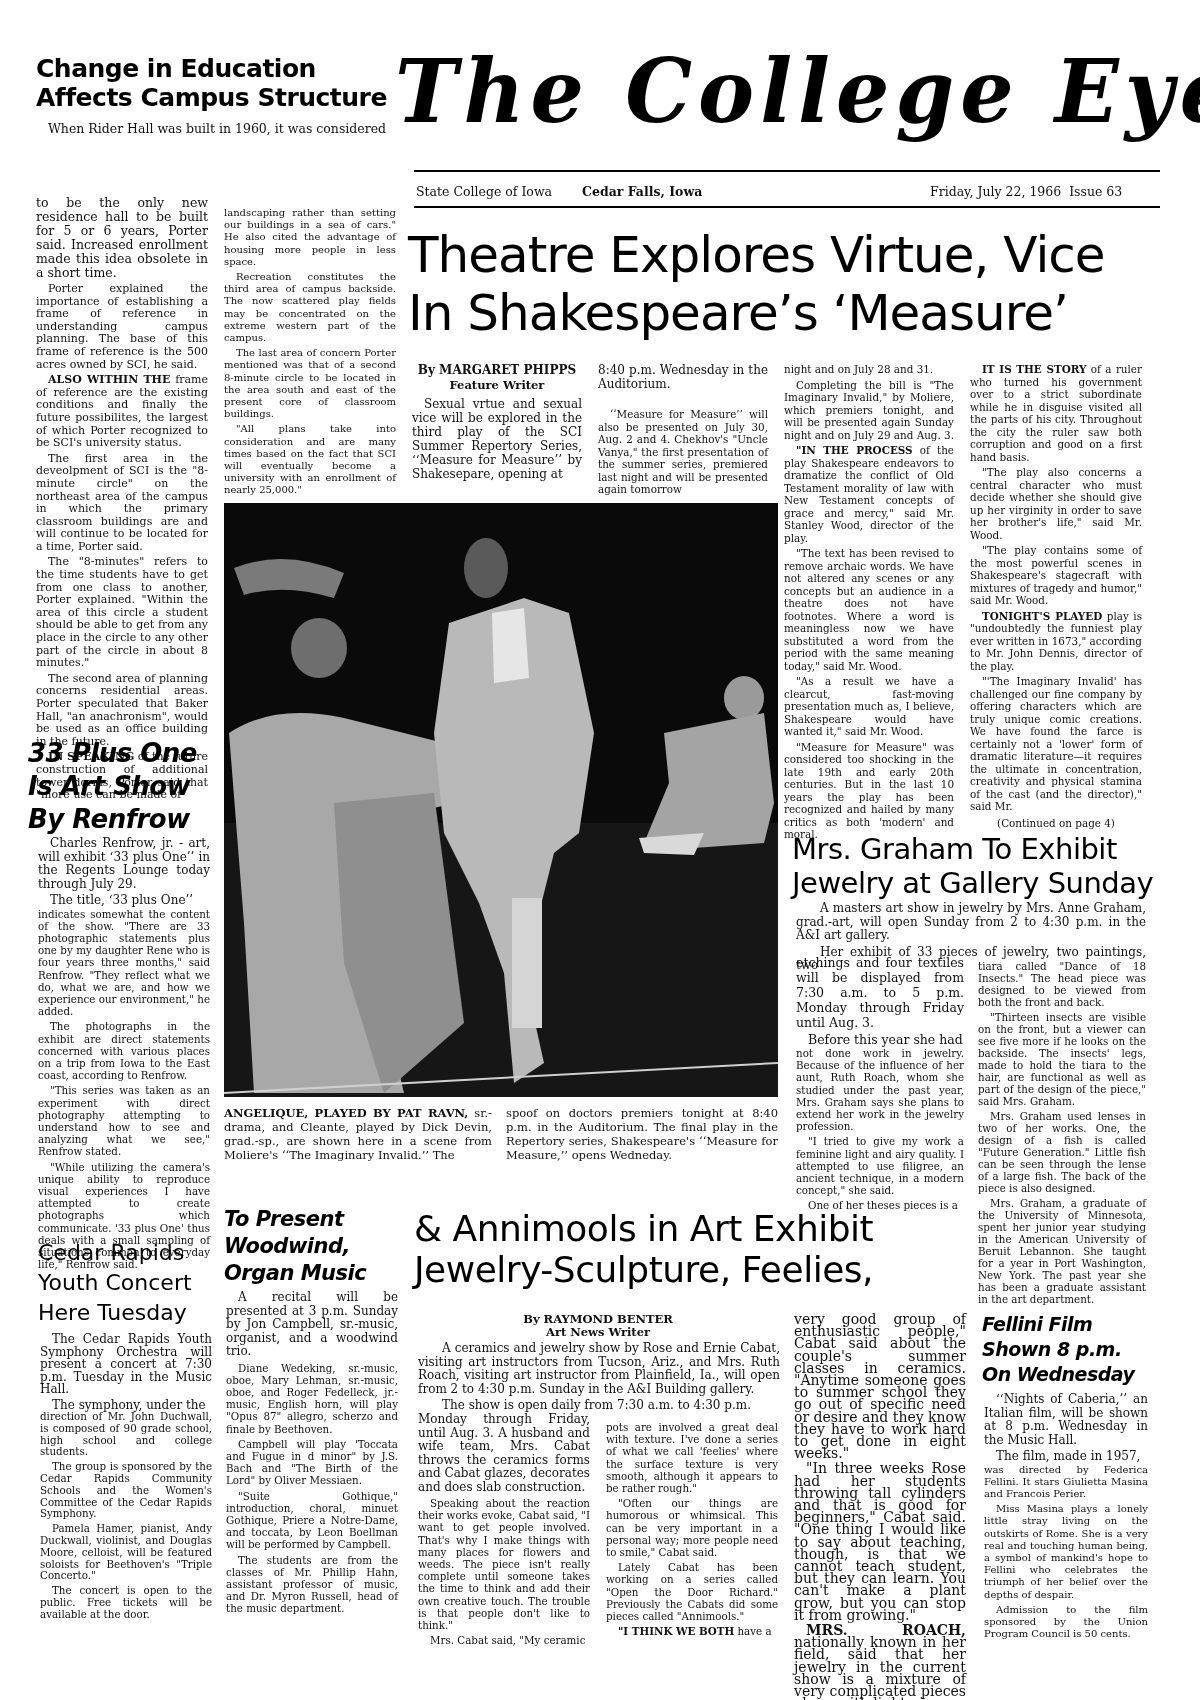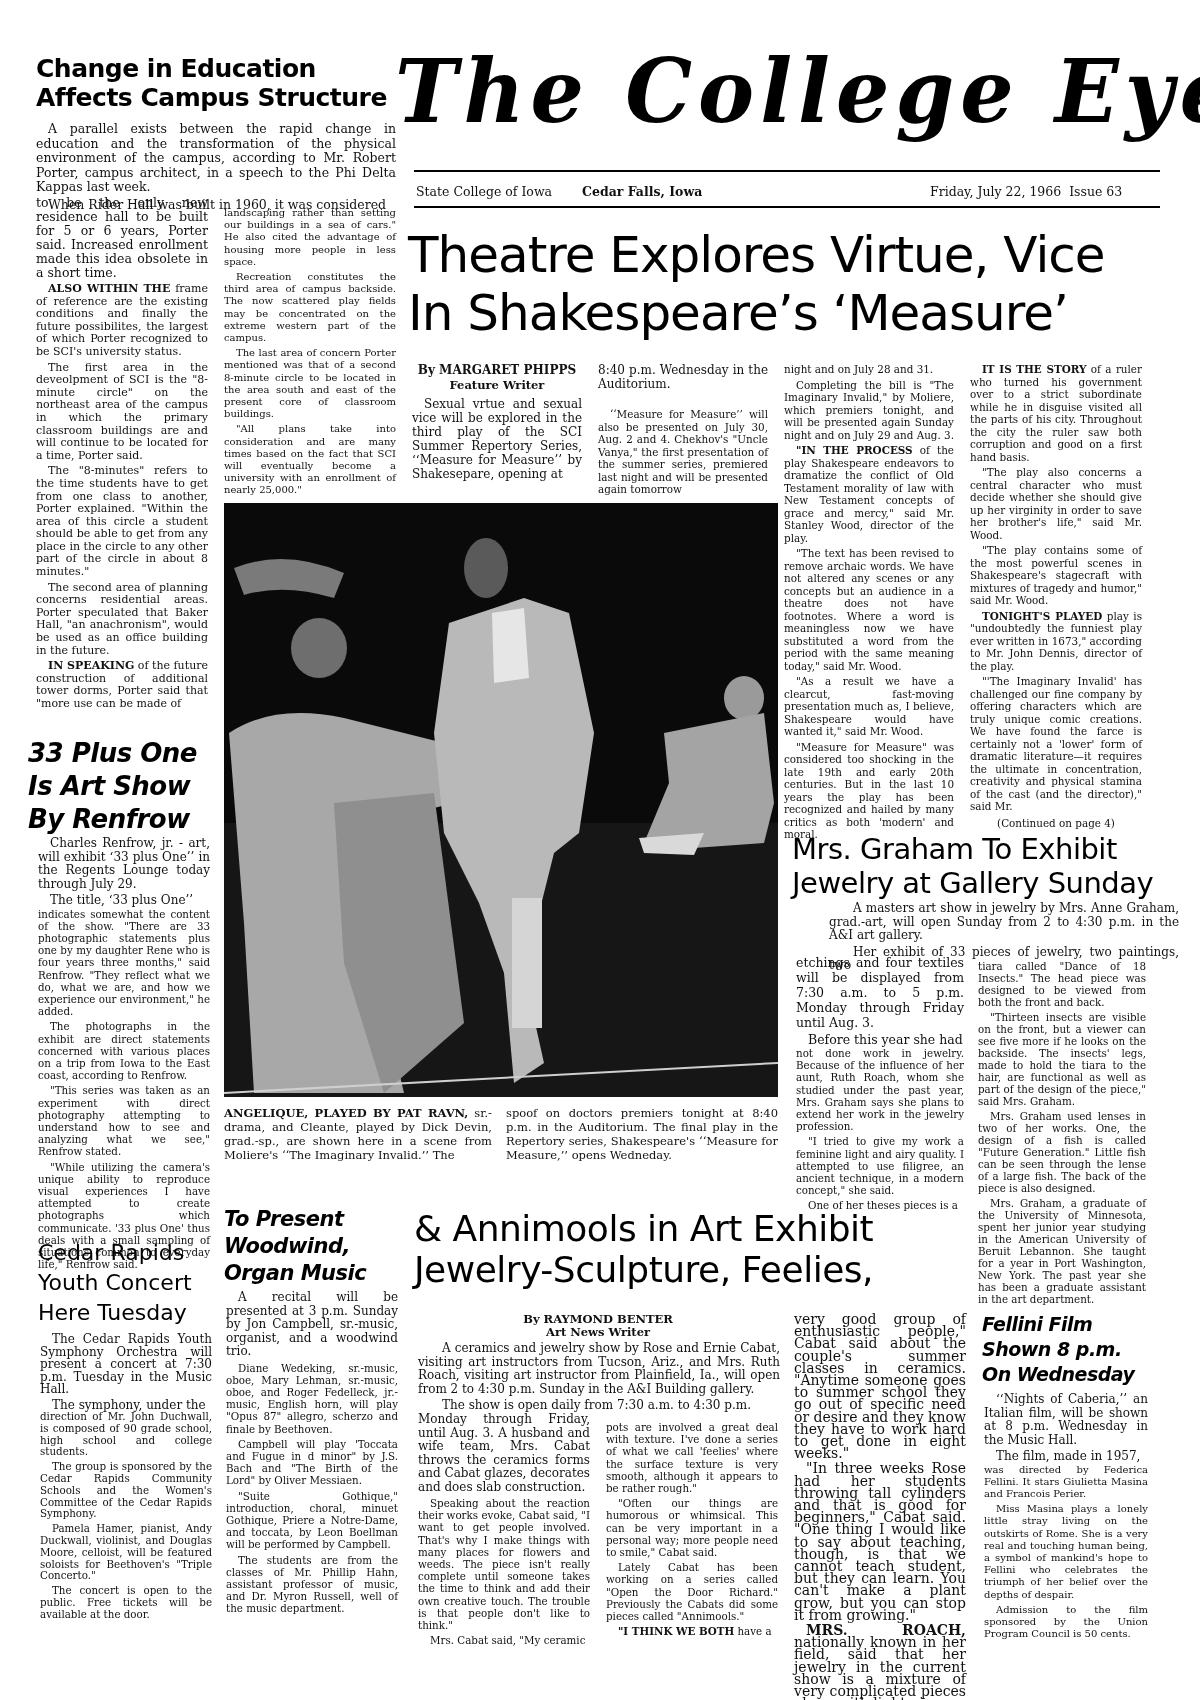--- a/index.html
+++ b/index.html
@@ -29,25 +29,25 @@
 <div class="abs" style="left:930px; top:184px; font-size:12.5px; white-space:nowrap;">
   <span>Friday, July 22, 1966</span>&nbsp;&nbsp;<span>Issue 63</span>
 </div>
 <div class="rule" style="left:414px; top:206px; width:746px; height:2px;"></div>
 
 <div class="abs hl-bold" style="left:36px; top:54px; width:360px; font-size:25px; line-height:29px;">
   <div>Change in Education</div>
   <div>Affects Campus Structure</div>
 </div>
 <div class="abs body-text lead" style="left:36px; top:122px; width:360px;">
-  <p>A parallel exists between the rapid change in education and the transformation of the physical environment of the campus, according to Mr. Robert Porter, campus architect, in a speech to the Phi Delta Kappas last week.</p>
   <p style="margin-bottom:0">When Rider Hall was built in 1960, it was considered</p>
 </div>
 <div class="abs body-text" style="left:36px; top:196px; width:172px; font-size:11px; line-height:12.6px;">
   <p class="rich" style="text-indent:0; font-size:12.5px; line-height:14px;">to be the only new residence hall to be built for 5 or 6 years, Porter said. Increased enrollment made this idea obsolete in a short time.</p>
+  <p class="rich">Porter explained the importance of establishing a frame of reference in understanding campus planning. The base of this frame of reference is the 500 acres owned by SCI, he said.</p>
   <p class="rich"><b>ALSO WITHIN THE</b> frame of reference are the existing conditions and finally the future possibilites, the largest of which Porter recognized to be SCI's university status.</p>
   <p class="rich">The first area in the deveolpment of SCI is the "8-minute circle" on the northeast area of the campus in which the primary classroom buildings are and will continue to be located for a time, Porter said.</p>
   <p class="rich">The "8-minutes" refers to the time students have to get from one class to another, Porter explained. "Within the area of this circle a student should be able to get from any place in the circle to any other part of the circle in about 8 minutes."</p>
   <p class="rich">The second area of planning concerns residential areas. Porter speculated that Baker Hall, "an anachronism", would be used as an office building in the future.</p>
   <p class="rich"><b>IN SPEAKING</b> of the future construction of additional tower dorms, Porter said that "more use can be made of</p>
 </div>
 <div class="abs body-text" style="left:224px; top:207px; width:172px; font-size:10px; line-height:12.2px;">
   <p style="text-indent:0">landscaping rather than setting our buildings in a sea of cars." He also cited the advantage of housing more people in less space.</p>
   <p>Recreation constitutes the third area of campus backside. The now scattered play fields may be concentrated on the extreme western part of the campus.</p>
   <p>The last area of concern Porter mentioned was that of a second 8-minute circle to be located in the area south and east of the present core of classroom buildings.</p>
@@ -141,21 +141,21 @@
   <span>sr.-drama, and Cleante, played by Dick Devin, grad.-sp., are shown here in a scene from Moliere's ‘‘The Imaginary Invalid.’’ The</span>
 </div>
 <div class="abs caption" style="left:506px; top:1106px; width:272px;">
   <span>spoof on doctors premiers tonight at 8:40 p.m. in the Auditorium. The final play in the Repertory series, Shakespeare's ‘‘Measure for Measure,’’ opens Wedneday.</span>
 </div>
 
 <div class="abs hl-light" style="left:792px; top:832px; width:380px; font-size:29px; line-height:34px; white-space:nowrap; letter-spacing:-0.5px;">
   <div>Mrs. Graham To Exhibit</div>
   <div>Jewelry at Gallery Sunday</div>
 </div>
-<div class="abs body-text lead" style="left:796px; top:902px; width:350px; font-size:12px; line-height:13.5px;margin-left:33px;">
+<div class="abs body-text lead" style="left:796px; top:902px; width:350px; font-size:12px; line-height:13.5px;">
   <p style="text-indent:24px">A masters art show in jewelry by Mrs. Anne Graham, grad.-art, will open Sunday from 2 to 4:30 p.m. in the A&amp;I art gallery.</p>
   <p style="text-indent:24px; margin-bottom:0">Her exhibit of 33 pieces of jewelry, two paintings, two</p>
 </div>
 <div class="abs body-text" style="left:796px; top:955px; width:168px; font-size:10.3px; line-height:12.2px;">
   <p style="text-indent:0; font-size:12.5px; line-height:15px;">etchings and four textiles will be displayed from 7:30 a.m. to 5 p.m. Monday through Friday until Aug. 3.</p>
   <p style="font-size:12.5px; line-height:14px; margin-bottom:0">Before this year she had</p>
   <p style="text-indent:0">not done work in jewelry. Because of the influence of her aunt, Ruth Roach, whom she studied under the past year, Mrs. Graham says she plans to extend her work in the jewelry profession.</p>
   <p>"I tried to give my work a feminine light and airy quality. I attempted to use filigree, an ancient technique, in a modern concept," she said.</p>
   <p>One of her theses pieces is a</p>
 </div>
@@ -169,21 +169,21 @@
 <div class="abs hl-bold-italic" style="left:224px; top:1206px; width:175px; font-size:21px; line-height:27px; white-space:nowrap;">
   <div>To Present</div>
   <div>Woodwind,</div>
   <div>Organ Music</div>
 </div>
 <div class="abs body-text" style="left:226px; top:1291px; width:172px; font-size:10.3px; line-height:12.2px;">
   <p style="font-size:12px; line-height:13.5px;">A recital will be presented at 3 p.m. Sunday by Jon Campbell, sr.-music, organist, and a woodwind trio.</p>
   <p>Diane Wedeking, sr.-music, oboe, Mary Lehman, sr.-music, oboe, and Roger Fedelleck, jr.-music, English horn, will play "Opus 87" allegro, scherzo and finale by Beethoven.</p>
   <p>Campbell will play 'Toccata and Fugue in d minor" by J.S. Bach and "The Birth of the Lord" by Oliver Messiaen.</p>
   <p>"Suite Gothique," introduction, choral, minuet Gothique, Priere a Notre-Dame, and toccata, by Leon Boellman will be performed by Campbell.</p>
-  <p>The students are from the classes of Mr. Phillip Hahn, assistant professor of music, and Dr. Myron Russell, well of the music department.</p>
+  <p>The students are from the classes of Mr. Phillip Hahn, assistant professor of music, and Dr. Myron Russell, head of the music department.</p>
 </div>
 
 <div class="abs hl-light" style="left:414px; top:1208px; width:560px; font-size:36px; line-height:41px; white-space:nowrap; letter-spacing:-0.5px;">
   <div>&amp; Annimools in Art Exhibit</div>
   <div>Jewelry-Sculpture, Feelies,</div>
 </div>
 <div class="abs" style="left:418px; top:1313px; width:360px;">
   <div class="byline" style="font-size:11.5px; line-height:13px;">By RAYMOND BENTER</div>
   <div class="byline" style="font-size:11.5px; line-height:13px;">Art News Writer</div>
 </div>

